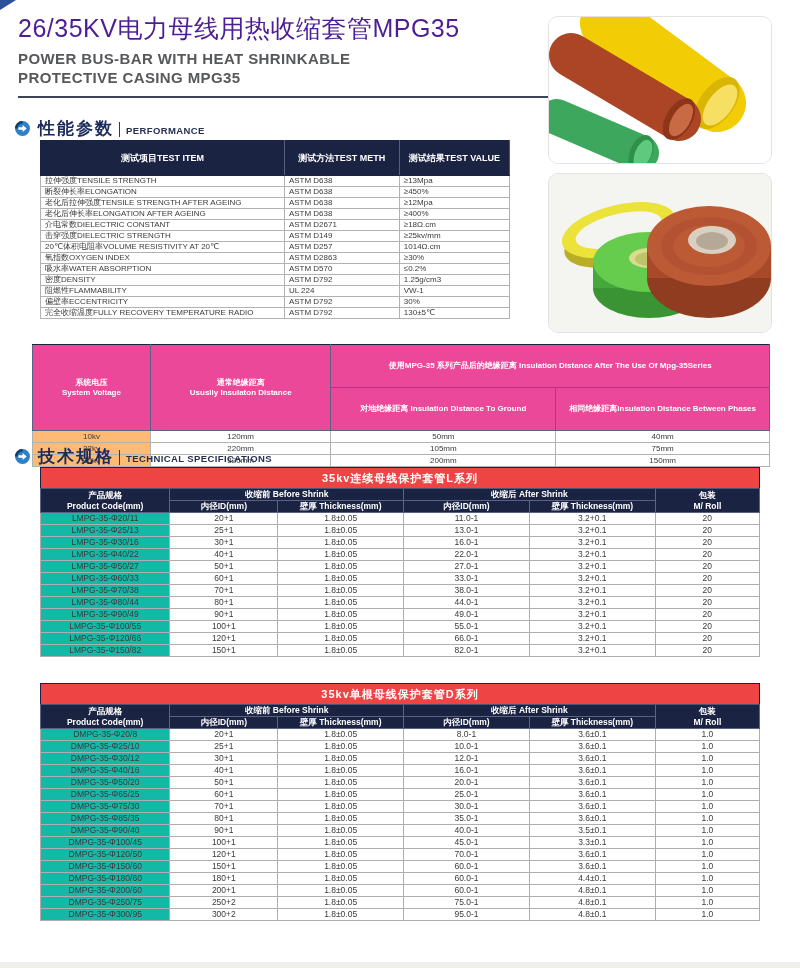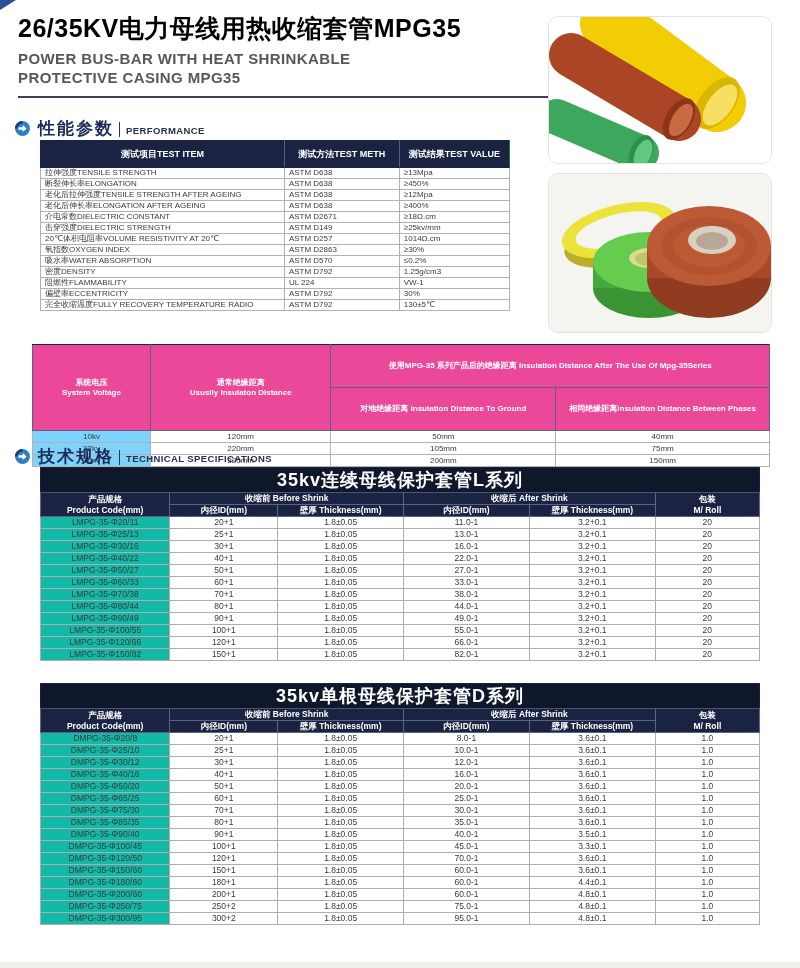--- a/index.html
+++ b/index.html
@@ -9,22 +9,22 @@
     font-family:"Liberation Sans","DejaVu Sans",sans-serif;
     overflow:hidden;
   }
   .page { position:absolute; inset:0; background:#fff; }
 
   
   .corner-wedge { position:absolute; left:0; top:0; width:0; height:0;
     border-left:16px solid #2a4f9b; border-bottom:10px solid transparent; }
 
   
-  .doc-title { position:absolute; left:18px; top:12px; font-size:25px; font-weight:bold;
-    color:#000000; letter-spacing:0.5px; white-space:nowrap; }
+  .doc-title { position:absolute; left:18px; top:12px; font-size:25px; font-weight:normal;
+    color:#4c1d95; letter-spacing:0.5px; white-space:nowrap; }
   .doc-subtitle { position:absolute; left:18px; top:49px; font-size:15px; color:#57585c;
     letter-spacing:0.4px; line-height:19px; font-weight:bold; }
   .head-rule { position:absolute; left:18px; top:96px; width:745px; height:2px; background:#3d4357; }
 
   
   .photo-box { position:absolute; left:548px; width:224px; border:1px solid #e2e2e0;
     border-radius:10px; overflow:hidden; background:#fff; }
   .photo-box svg { display:block; }
   .photo-tubes { top:16px; height:148px; }
   .photo-rolls { top:173px; height:160px; }
@@ -35,37 +35,37 @@
   .sec-zh { font-size:17px; font-weight:bold; color:#1c2b59; letter-spacing:2px; }
   .sec-bar { width:1px; height:15px; background:#2a3562; margin:2px 6px 0 5px; align-self:center; }
   .sec-en { font-size:9.5px; font-weight:bold; color:#272e4e; letter-spacing:0.4px; margin-top:4px; }
 
   table { border-collapse:collapse; table-layout:fixed; }
   th, td { overflow:hidden; white-space:nowrap; }
 
   
   .perf-table { position:absolute; left:40px; top:140px; width:470px; font-size:8px; color:#333; }
   .perf-table th { background:#1b2342; color:#fff; font-size:9px; font-weight:bold;
-    height:27px; border:1px solid #1b2342; border-right:1px solid #565f7e; }
+    height:35px; border:1px solid #1b2342; border-right:1px solid #565f7e; }
   .perf-table th:last-child { border-right:1px solid #15803d; }
   .perf-table td { border:1px solid #b2b2b2; height:11px; line-height:1; padding:0 4px;
     text-align:left; color:#3a3a3a; }
   .perf-table td:first-child { text-align:left; }
 
   
   .ins-table { position:absolute; left:32px; top:344px; width:738px; font-size:8px; }
   .ins-table th { background:#ec4899; color:#fff; font-weight:bold; font-size:8px;
     height:13px; line-height:1.25; border:1px solid #5a6384; padding:16px 2px; }
   .ins-table thead tr:first-child th { border-top:1px solid #1b2342; }
   .ins-table td { border:1px solid #b2b2b2; height:12px; line-height:1; text-align:center; color:#3a3a3a; }
-  .ins-table td:first-child { background:#7dd3fc; }
+  .ins-table td:first-child { background:#fdba74; }
 
   
   .spec-table { position:absolute; left:40px; width:720px; font-size:8.5px; }
-  .spec-title th { background:#0f172a; color:#fff; font-size:18px; font-weight:bold;
+  .spec-title th { background:#ef4444; color:#fff; font-size:11px; font-weight:bold;
     height:21px; letter-spacing:1px; border:1px solid #1b2342; border-bottom:1px solid #4b5577; }
   .spec-table thead .hdr th { background:#1b2342; color:#fff; font-weight:bold; font-size:8.5px;
     height:12px; line-height:1.2; border:1px solid #5a6384; }
   .spec-table tbody td { border:1px solid #aeaeae; height:12px; line-height:1;
     text-align:center; color:#3a3a3a; }
   .spec-table tbody td:first-child { background:#14b8a6; }
   .l-table { top:467px; }
   .d-table { top:683px; }
 
   .two-line div { line-height:1.25; }

